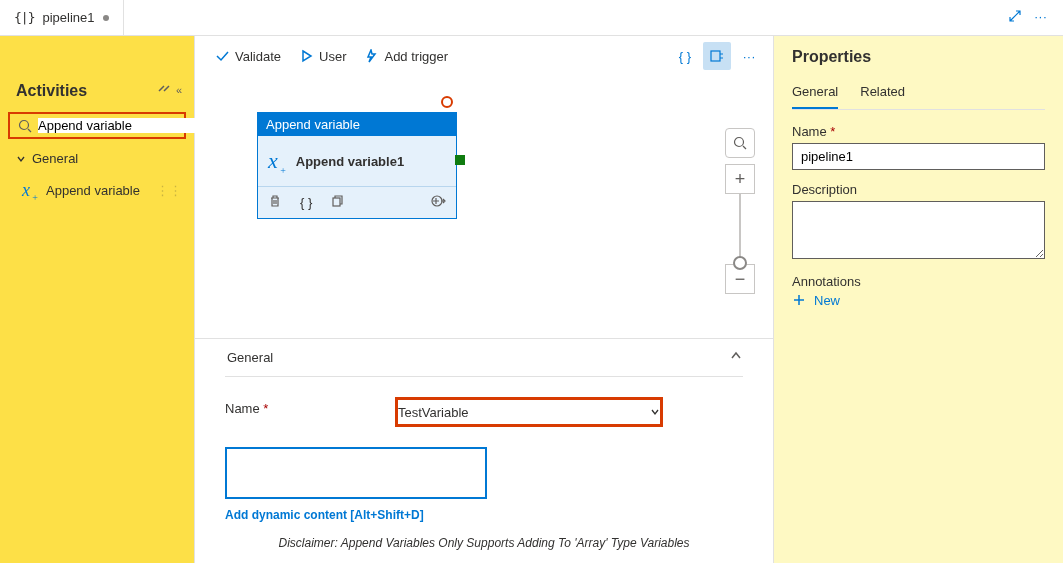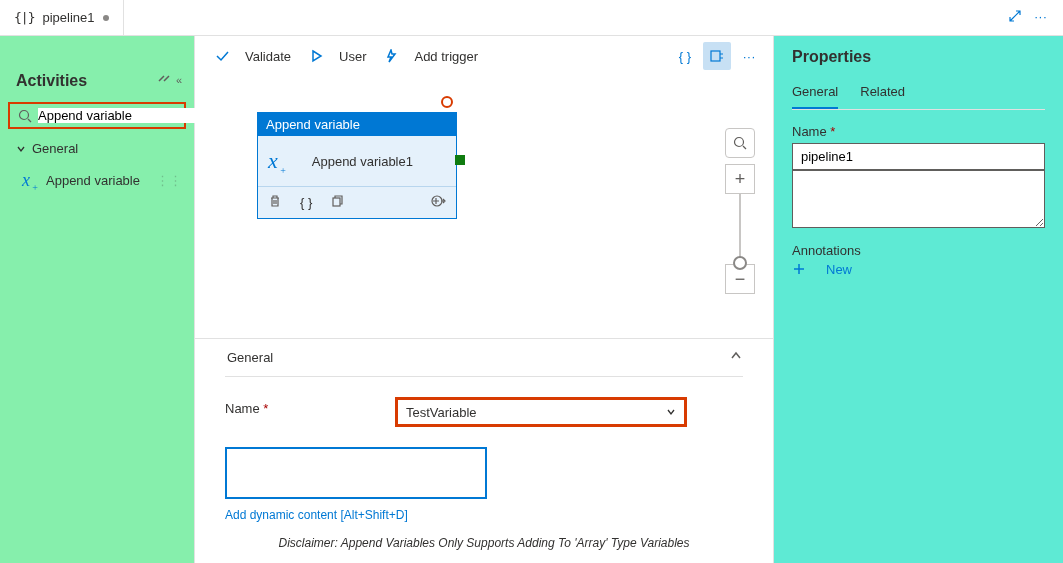--- a/index.html
+++ b/index.html
@@ -9,39 +9,39 @@
     
     .tabbar { position: absolute; top: 0; left: 0; right: 0; height: 36px; display: flex; align-items: center; border-bottom: 1px solid #e1e1e1; background: #fff; z-index: 5; }
     .tabitem { display: flex; align-items: center; gap: 8px; padding: 0 14px; height: 100%; border-right: 1px solid #e1e1e1; background: #fff; }
     .tabitem .dot { width: 6px; height: 6px; border-radius: 50%; background: #8a8886; }
     .tab-icon { font-family: monospace; letter-spacing: -1px; }
     .tab-fill { flex: 1; }
     .tabbar .corner-icons { display: flex; gap: 12px; padding-right: 16px; }
     .tabbar .corner-icons span { color: #0078d4; cursor: pointer; }
 
     
-    .sidebar { padding-top: 66px; border-right: 1px solid #e1e1e1; background: #86efac; }
+    .sidebar { padding-top: 66px; border-right: 1px solid #e1e1e1; background: #fde047; margin-top: 10px; }
     .side-hdr { display: flex; align-items: center; justify-content: space-between; padding: 6px 12px 8px 16px; }
     .side-hdr h3 { font-size: 16px; font-weight: 600; }
     .side-hdr .icons { display: flex; gap: 6px; font-size: 11px; color: #605e5c; }
     .search-wrap { margin: 4px 8px; }
     .search-box { display: flex; align-items: center; border: 2px solid #d83b01; padding: 4px 8px; }
     .search-box svg { flex-shrink: 0; }
     .search-box input { border: none; outline: none; flex: 1; margin-left: 6px; font-size: 13px; }
     .side-cat { padding: 8px 16px; display: flex; align-items: center; gap: 6px; color: #323130; }
     .side-cat svg { flex-shrink: 0; }
     .side-act { padding: 6px 12px 6px 22px; display: flex; align-items: center; gap: 8px; }
     .side-act .grip { margin-left: auto; opacity: 0.25; }
     .act-ico { font-family: Georgia, serif; font-style: italic; color: #0078d4; font-size: 18px; position: relative; }
     .act-ico:after { content: "+"; font-size: 10px; font-style: normal; position: absolute; bottom: -2px; right: -8px; }
 
     
     .canvas { position: relative; padding-top: 36px; background: #fff; }
     .toolbar { position: absolute; top: 36px; left: 0; right: 0; height: 40px; display: flex; align-items: center; gap: 18px; padding-left: 20px; }
-    .tb-btn { display: flex; align-items: center; gap: 16px; color: #323130; cursor: pointer; }
+    .tb-btn { display: flex; align-items: center; gap: 6px; color: #323130; cursor: pointer; }
     .tb-btn svg { stroke: #0078d4; }
     .node { position: absolute; top: 112px; left: 62px; width: 200px; border: 1px solid #0078d4; background: #e5f1fb; }
     .node-hdr { background: #0078d4; color: #fff; padding: 4px 8px; font-size: 13px; }
     .node-body { display: flex; align-items: center; gap: 10px; padding: 12px 10px; }
     .node-ftr { display: flex; align-items: center; gap: 18px; padding: 6px 10px; border-top: 1px solid #b8d6ee; }
     .node-ftr .ftr-right { margin-left: auto; }
     .node-ftr svg { stroke: #605e5c; }
     .red-dot { position: absolute; top: 96px; left: 246px; width: 12px; height: 12px; border: 2px solid #d83b01; border-radius: 50%; background: #fff; }
     .green-dot { position: absolute; top: 155px; left: 260px; width: 10px; height: 10px; background: #107c10; }
     .zoomctl { position: absolute; right: 18px; top: 128px; display: flex; flex-direction: column; align-items: center; gap: 0; }
@@ -54,36 +54,36 @@
     .bpanel { position: absolute; bottom: 0; left: 0; right: 0; height: 225px; border-top: 1px solid #e1e1e1; background: #fff; padding: 0 30px; }
     .bhdr { display: flex; align-items: center; gap: 24px; height: 38px; border-bottom: 1px solid #e1e1e1; position: relative; }
     .btab { padding: 0 2px; height: 100%; display: flex; align-items: center; cursor: pointer; }
     .btab.active { border-bottom: 3px solid #0078d4; }
     .btab .badge { font-size: 10px; margin-left: 2px; vertical-align: super; }
     .btab-wrap-hl { border: 2px solid #d83b01; padding: 0 6px; margin: 2px -6px; height: 34px; display: flex; align-items: center; }
     .bhdr .collapse { margin-left: auto; cursor: pointer; }
     .brow { display: flex; align-items: flex-start; margin-top: 20px; }
     .brow-label { width: 170px; padding-top: 4px; }
     .brow-label .req { color: #a80000; }
-    .select-box { width: 292px; height: 30px; border: 3px solid #d83b01; display: flex; align-items: center; padding: 0 8px; justify-content: space-between; }
+    .select-box { width: 268px; height: 30px; border: 3px solid #d83b01; display: flex; align-items: center; padding: 0 0; justify-content: space-between; }
     .textarea-box { width: 262px; height: 52px; border: 2px solid #0078d4; padding: 6px; resize: none; outline: none; }
-    .dyn-link { color: #0078d4; font-size: 12px; margin-top: 6px; cursor: pointer; }
+    .dyn-link { color: #0078d4; font-size: 12px; margin-top: 6px; cursor: pointer; font-weight: bold; }
     .disclaimer { font-style: italic; font-size: 12px; margin-top: 14px; color: #323130; text-align: center; }
 
     
-    .props { border-left: 1px solid #e1e1e1; padding: 48px 18px 0 18px; background: #5eead4; }
+    .props { border-left: 1px solid #e1e1e1; padding: 48px 18px 0 18px; background: #fef9c3; }
     .props h3 { font-size: 16px; font-weight: 600; margin-bottom: 18px; }
     .ptabs { display: flex; gap: 22px; border-bottom: 1px solid #e1e1e1; margin-bottom: 14px; }
     .ptab { padding-bottom: 8px; cursor: pointer; }
     .ptab.active { border-bottom: 2px solid #0078d4; }
     .plabel { display: block; margin-bottom: 4px; margin-top: 12px; }
     .plabel .req { color: #a80000; }
     .pinput { width: 100%; border: 1px solid #605e5c; padding: 5px 8px; font-size: 13px; }
     .ptextarea { width: 100%; height: 58px; border: 1px solid #605e5c; resize: both; padding: 5px; }
-    .newbtn { display: flex; gap: 20px; color: #0078d4; cursor: pointer; }
+    .newbtn { display: flex; gap: 8px; color: #0078d4; cursor: pointer; }
 
     .right-toolbar { position: absolute; top: 36px; right: 0; height: 40px; display: flex; align-items: center; gap: 4px; padding-right: 10px; z-index: 3; }
     .right-toolbar .rbtn { width: 28px; height: 28px; display: flex; align-items: center; justify-content: center; color: #0078d4; cursor: pointer; border-radius: 2px; }
     .right-toolbar .rbtn.active { background: #c7e0f4; }
   </style>
 </head>
 <body>
 
 <div class="tabbar">
   <div class="tabitem">
@@ -168,21 +168,21 @@
           </svg>
         <span>Add trigger</span>
       </div>
     </div>
 
     <div class="red-dot"></div>
     <div class="node">
       <div class="node-hdr">Append variable</div>
       <div class="node-body">
         <span class="act-ico" style="font-size:22px;">x</span>
-        <span style="margin-left:24px;">Append variable1</span>
+        <span style="margin-left:8px;font-weight:bold;">Append variable1</span>
       </div>
       <div class="node-ftr">
         <span>
           <svg width="14" height="14" viewBox="0 0 14 14" fill="none" stroke-width="1.2">
               <path d="M3 4 h8 M5 4 V2 h4 V4 M4 4 v8 h6 v-8 M6 6 v4 M8 6 v4"></path>
             </svg>
         </span>
         <span>{ }</span>
         <span>
           <svg width="14" height="14" viewBox="0 0 14 14" fill="none" stroke-width="1.2">
@@ -245,20 +245,21 @@
   </div>
 
   <div class="props">
     <h3>Properties</h3>
     <div class="ptabs">
       <div class="ptab active">General</div>
       <div class="ptab">Related</div>
     </div>
     <label class="plabel"><span>Name </span><span class="req">*</span></label>
     <input class="pinput" type="text" value="pipeline1" style="">
+    <label class="plabel">Description</label>
     <textarea class="ptextarea" style=""></textarea>
     <label class="plabel">Annotations</label>
     <div class="newbtn">
       <svg width="14" height="14" viewBox="0 0 14 14" fill="none" stroke="#0078d4" stroke-width="1.5">
           <path d="M7 2 v10 M2 7 h10"></path>
         </svg>
       <span>New</span>
     </div>
   </div>
 </div>

